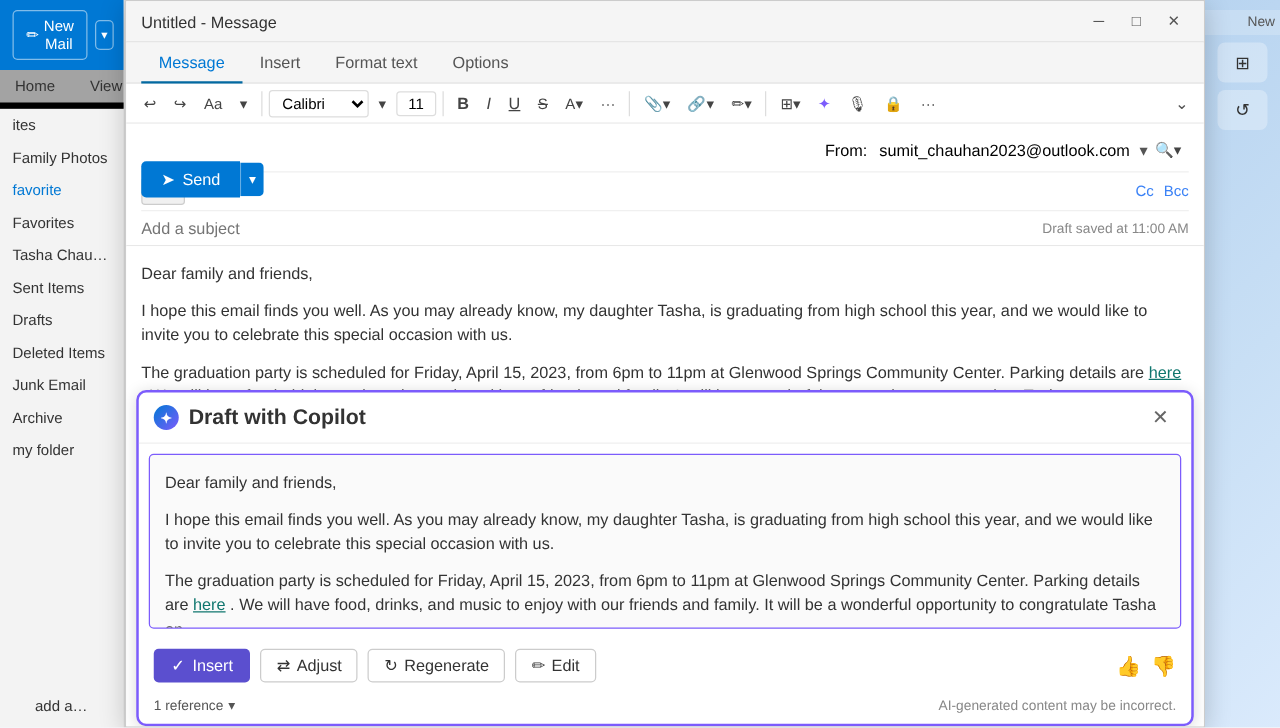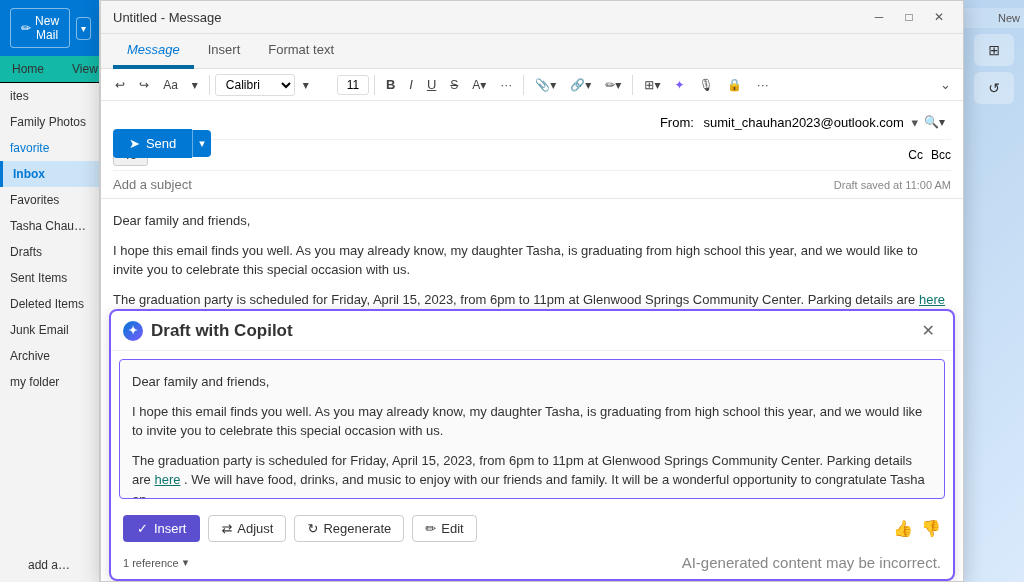--- a/index.html
+++ b/index.html
@@ -158,23 +158,22 @@
     .compose-tab {
       padding: 8px 14px;
       font-size: 13px;
       color: #555;
       cursor: pointer;
       border-bottom: 2px solid transparent;
       margin-bottom: -1px;
     }
     .compose-tab.active {
       color: #0078d4;
-      border-bottom: 4px solid #0369a1;
+      border-bottom: 2px solid #0369a1;
       font-weight: 500;
-      font-style: italic;
     }
 
     
     .compose-toolbar {
       display: flex;
       align-items: center;
       padding: 4px 8px;
       border-bottom: 1px solid #e8e8e8;
       background: white;
       gap: 2px;
@@ -202,21 +201,20 @@
       cursor: pointer;
       min-width: 80px;
     }
     .font-size-input {
       border: 1px solid #ddd;
       border-radius: 3px;
       padding: 2px 4px;
       font-size: 12px;
       width: 32px;
       text-align: center;
-      margin-left: 20px;
     }
     .bold-btn { font-weight: bold; font-size: 13px; }
     .italic-btn { font-style: italic; font-size: 13px; }
     .underline-btn { text-decoration: underline; font-size: 13px; }
     .toolbar-expand { margin-left: auto; cursor: pointer; color: #555; padding: 4px; }
 
     
     .compose-header {
       padding: 4px 12px 0;
       border-bottom: 1px solid #e8e8e8;
@@ -239,21 +237,21 @@
     .to-label {
       background: #f0f0f0;
       border: 1px solid #ccc;
       padding: 3px 10px;
       border-radius: 3px;
       font-size: 12px;
       color: #333;
       margin-right: 8px;
     }
     .to-input { flex: 1; border: none; outline: none; font-size: 12px; }
-    .cc-bcc { color: #000000; font-size: 12px; gap: 8px; display: flex; }
+    .cc-bcc { color: #3b82f6; font-size: 12px; gap: 8px; display: flex; }
     .cc-link { cursor: pointer; }
 
     .subject-row {
       display: flex;
       align-items: center;
       padding: 6px 0;
       justify-content: space-between;
     }
     .subject-input {
       flex: 1;
@@ -348,53 +346,52 @@
     .copilot-feedback { margin-left: auto; display: flex; gap: 8px; align-items: center; }
     .feedback-btn { background: none; border: none; cursor: pointer; font-size: 16px; color: #666; }
 
     .copilot-footer {
       display: flex;
       justify-content: space-between;
       align-items: center;
       padding: 4px 12px 8px;
     }
     .ref-link { font-size: 11px; color: #555; display: flex; align-items: center; gap: 4px; cursor: pointer; }
-    .ai-disclaimer { font-size: 15px; color: #888; }
+    .ai-disclaimer { font-size: 11px; color: #888; }
 
     .email-body-text {
       font-size: 13px;
       color: #333;
       line-height: 1.5;
       padding-bottom: 200px;
     }
     .email-body-text p { margin-bottom: 10px; }
   </style>
 </head>
 <body>
 
 <div class="sidebar">
   <div class="sidebar-top">
     <button class="new-mail-btn">
       <span>✏</span>
       <span>New Mail</span>
     </button>
     <button class="new-mail-chevron">▾</button>
   </div>
-  <div class="app-header" style="padding: 4px 8px; background: #14b8a6; border-bottom: 1px solid #000000;">
+  <div class="app-header" style="padding: 4px 8px; background: #a3a3a3; border-bottom: 5px solid #000000;">
     <span class="app-header-item">Home</span>
     <span class="app-header-item">View</span>
   </div>
   <div class="sidebar-item">ites</div>
   <div class="sidebar-item">Family Photos</div>
   <div class="sidebar-item" style="color: #0078d4;">favorite</div>
-  <div class="sidebar-item active">Inbox</div>
   <div class="sidebar-item">Favorites</div>
   <div class="sidebar-item">Tasha Chauhan</div>
+  <div class="sidebar-item">Sent Items</div>
   <div class="sidebar-item">Drafts</div>
-  <div class="sidebar-item">Sent Items</div>
   <div class="sidebar-item">Deleted Items</div>
   <div class="sidebar-item">Junk Email</div>
   <div class="sidebar-item">Archive</div>
   <div class="sidebar-item">my folder</div>
   <div class="sidebar-bottom">
     <div class="sidebar-item" style="padding: 4px 0;">add account</div>
   </div>
 </div>
 
 <div class="main-area">
@@ -406,20 +403,21 @@
         <button class="titlebar-btn">─</button>
         <button class="titlebar-btn">□</button>
         <button class="titlebar-btn close">✕</button>
       </div>
     </div>
 
     <div class="compose-tabs">
       <div class="compose-tab active">Message</div>
       <div class="compose-tab">Insert</div>
       <div class="compose-tab">Format text</div>
+      <div class="compose-tab">Options</div>
     </div>
 
     <div class="compose-toolbar">
       <button class="toolbar-btn">↩</button>
       <button class="toolbar-btn">↪</button>
       <button class="toolbar-btn">
         <span>Aa</span>
       </button>
       <button class="toolbar-btn">▾</button>
       <div class="toolbar-separator"></div>

